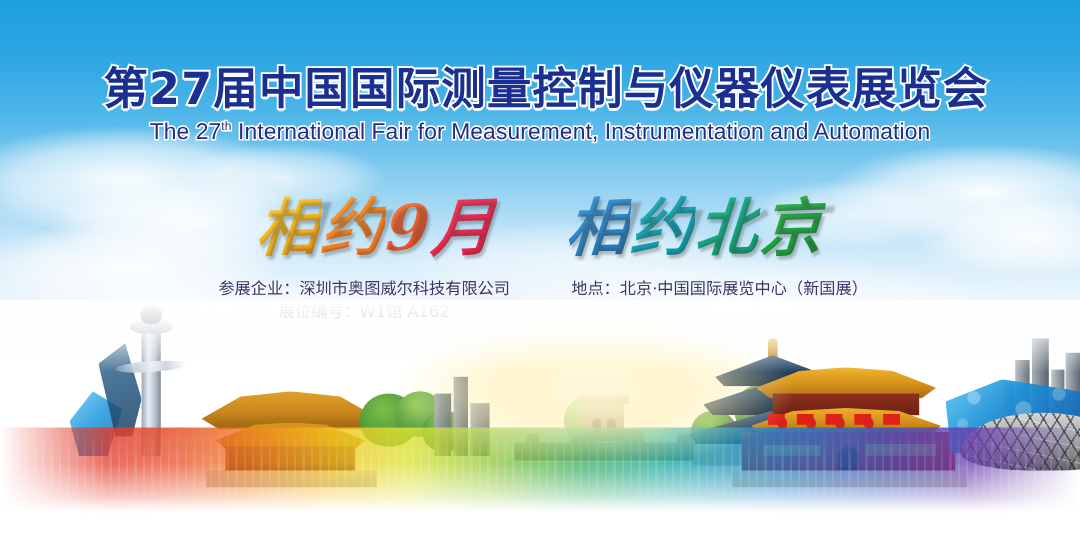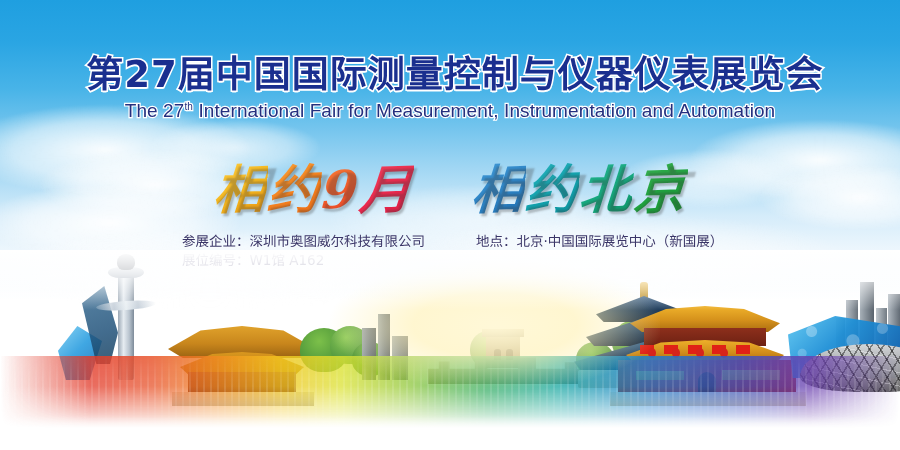--- a/index.html
+++ b/index.html
@@ -107,21 +107,21 @@
     position:absolute;top:232px;
     font-family:"DejaVu Sans","Liberation Sans",sans-serif;
     font-size:13.5px;
     line-height:19px;
     color:#3a3668;
     white-space:nowrap;
     text-shadow:0 1px 2px rgba(255,255,255,.85);
   }
   .info-left{left:182px;}
   .info-right{left:476px;}
-  .info div{margin:0;padding:0;}
+  .info div{margin:0;padding:0;text-align:center;}
 
   
   .scene{position:absolute;left:0;top:250px;width:900px;height:200px;}
 
   .veil{
     position:absolute;left:0;top:0;width:900px;height:60px;
     background:linear-gradient(to bottom,#ffffff 0%,rgba(255,255,255,.75) 45%,rgba(255,255,255,0) 100%);
     z-index:9;
   }
 

